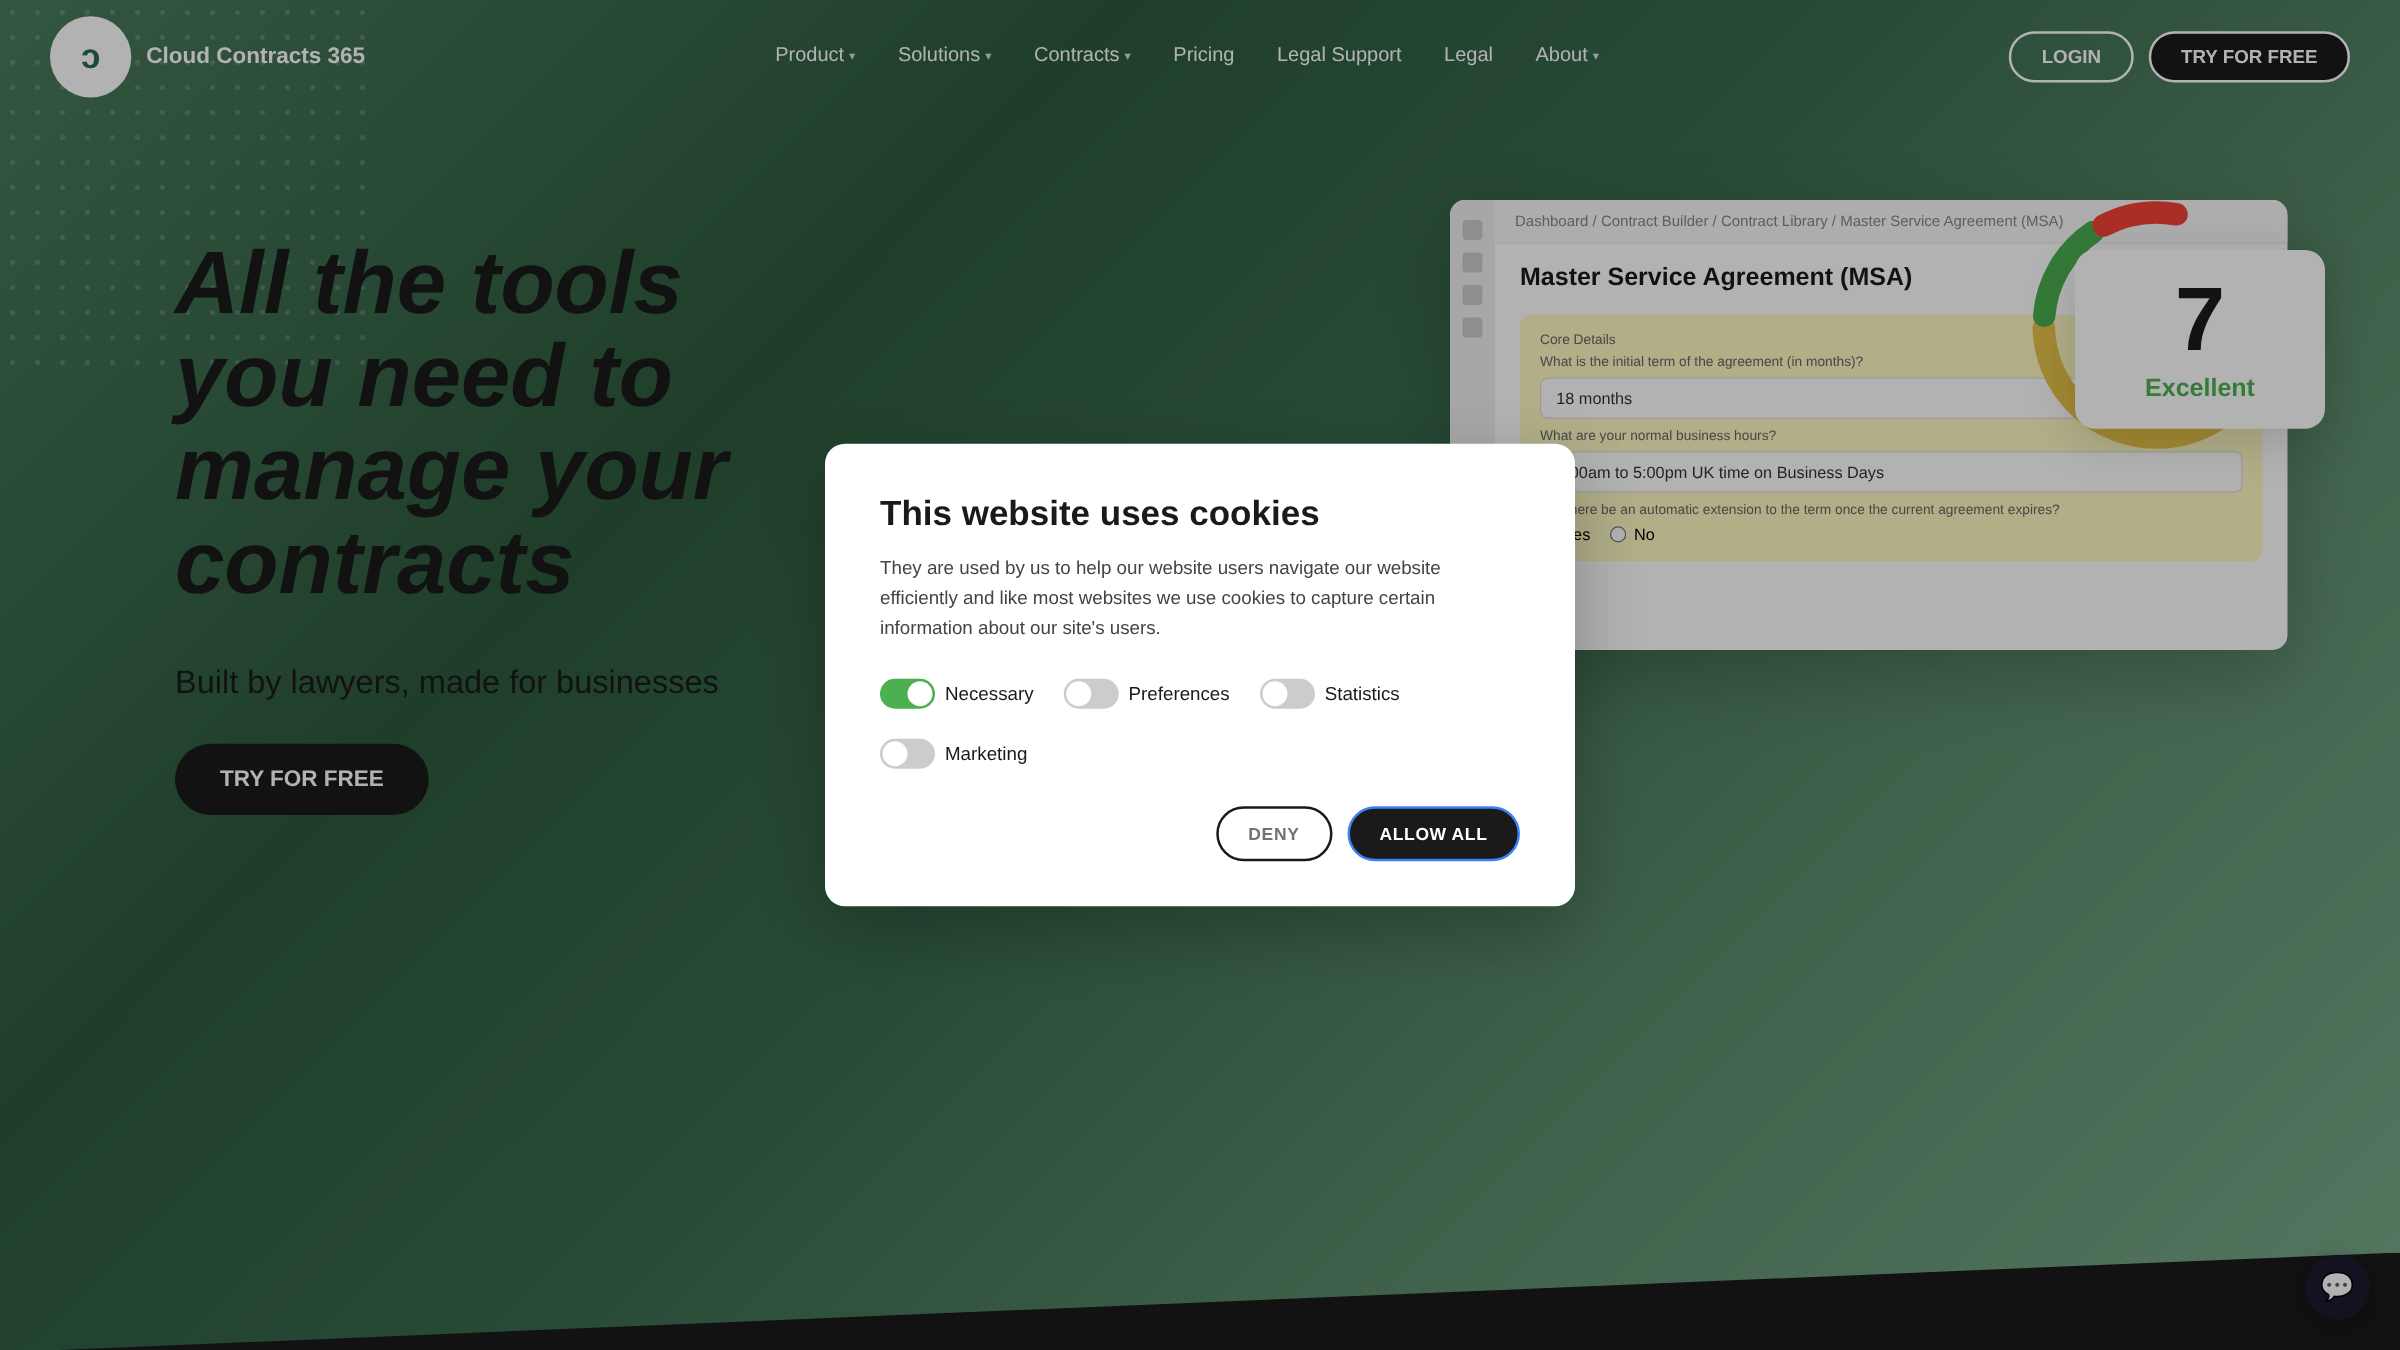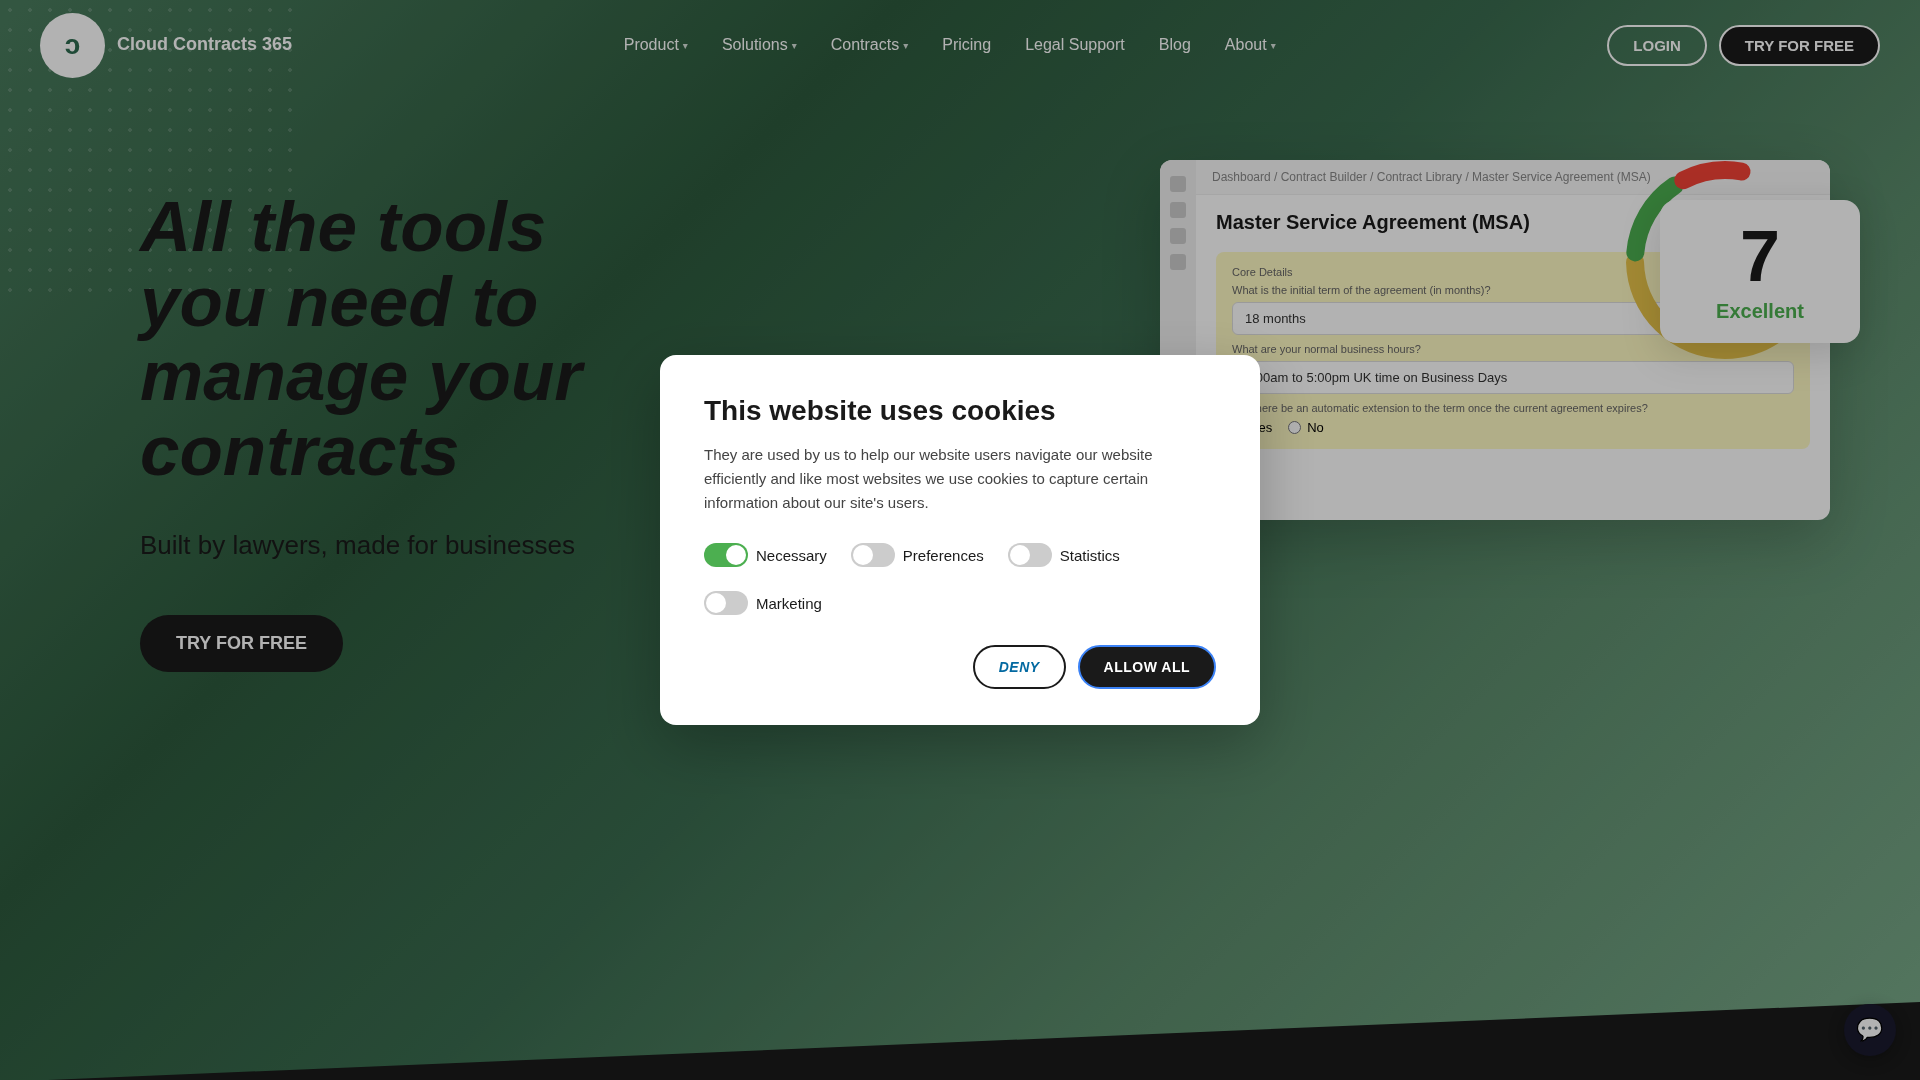--- a/index.html
+++ b/index.html
@@ -52,21 +52,21 @@
       display: flex; align-items: flex-start; justify-content: space-between;
       padding: 60px 80px 40px 140px; position: relative; z-index: 2;
     }
     .hero-left { max-width: 480px; padding-top: 40px; }
     .hero-title {
       font-size: 71px; font-weight: 800; color: #1a1a1a; line-height: 1.05;
       margin-bottom: 41px;
       font-style: italic;
     }
     .hero-subtitle {
-      font-size: 26px; font-weight: 500; color: #1a1a1a; margin-bottom: 52px; line-height: 1.3;
+      font-size: 26px; font-weight: 500; color: #1a1a1a; margin-bottom: 32px; line-height: 1.3;
     }
     .btn-try-hero {
       background: #1a1a1a; color: white; border: none;
       padding: 18px 36px; border-radius: 50px; font-size: 18px; font-weight: 700;
       cursor: pointer; display: inline-block;
     }
     .hero-right {
       position: relative; width: 680px; min-width: 600px;
     }
     .hero-screenshot {
@@ -144,22 +144,22 @@
     .toggle-knob {
       width: 20px; height: 20px; background: white; border-radius: 50%;
       position: absolute; top: 2px; transition: left 0.2s;
     }
     .toggle-switch.on .toggle-knob { left: 22px; }
     .toggle-switch.off .toggle-knob { left: 2px; }
     .toggle-label { font-size: 15px; font-weight: 500; color: #1a1a1a; }
     .cookie-buttons { display: flex; gap: 12px; justify-content: flex-end; }
     .btn-deny {
       padding: 12px 24px; border: 2px solid #1a1a1a; background: white;
-      color: #0369a1; border-radius: 50px; font-size: 14px; font-weight: 600;
-      cursor: pointer; letter-spacing: 0.5px; font-style: italic;
+      color: #737373; border-radius: 50px; font-size: 14px; font-weight: 600;
+      cursor: pointer; letter-spacing: 0.5px;
     }
     .btn-allow-selection {
       padding: 12px 22px; border: 2px solid #1a1a1a; background: white;
       color: #1a1a1a; border-radius: 50px; font-size: 14px; font-weight: 600;
       cursor: pointer; letter-spacing: 0.5px;
     }
     .btn-allow-all {
       padding: 12px 24px; border: 2px solid #3b82f6; background: #1a1a1a;
       color: white; border-radius: 50px; font-size: 14px; font-weight: 600;
       cursor: pointer; letter-spacing: 0.5px;
@@ -195,21 +195,21 @@
       <span>Contracts</span>
       <span class="nav-chevron">▾</span>
     </a>
     <a class="nav-link">
       <span>Pricing</span>
     </a>
     <a class="nav-link">
       <span>Legal Support</span>
     </a>
     <a class="nav-link">
-      <span>Blog</span>
+      <span>Legal</span>
     </a>
     <a class="nav-link">
       <span>About</span>
       <span class="nav-chevron">▾</span>
     </a>
   </div>
   <div class="nav-actions">
     <button class="btn-login">LOGIN</button>
     <button class="btn-try-nav">TRY FOR FREE</button>
   </div>

